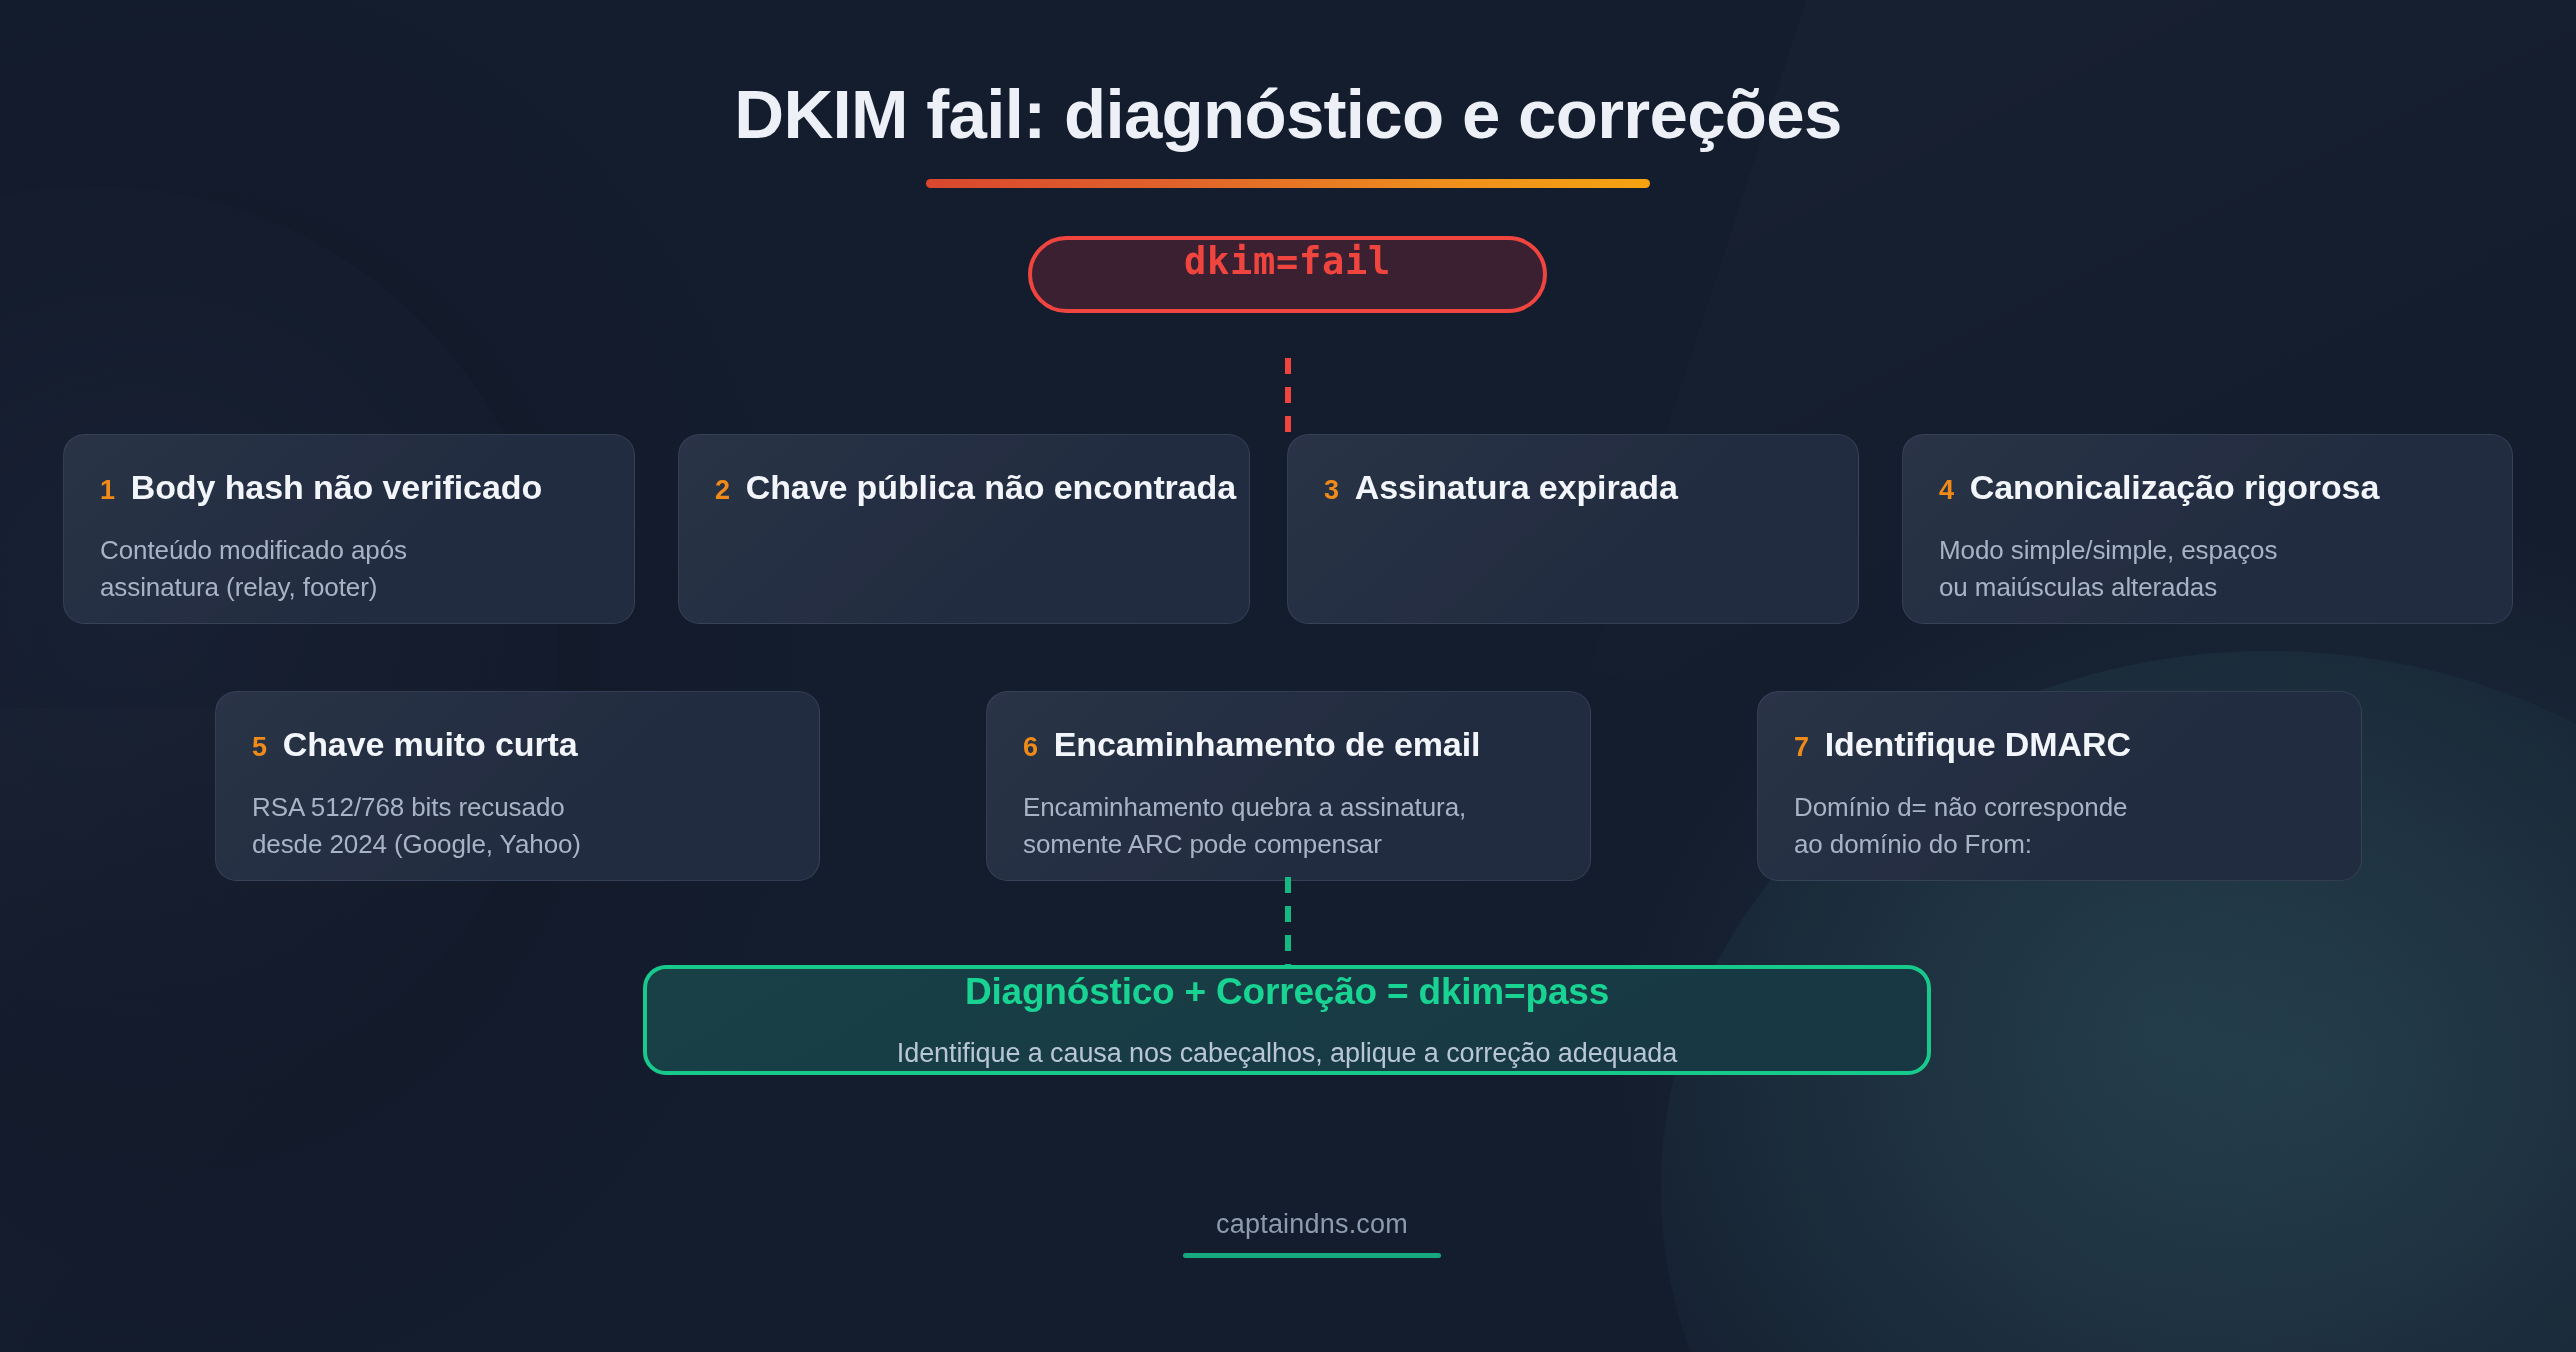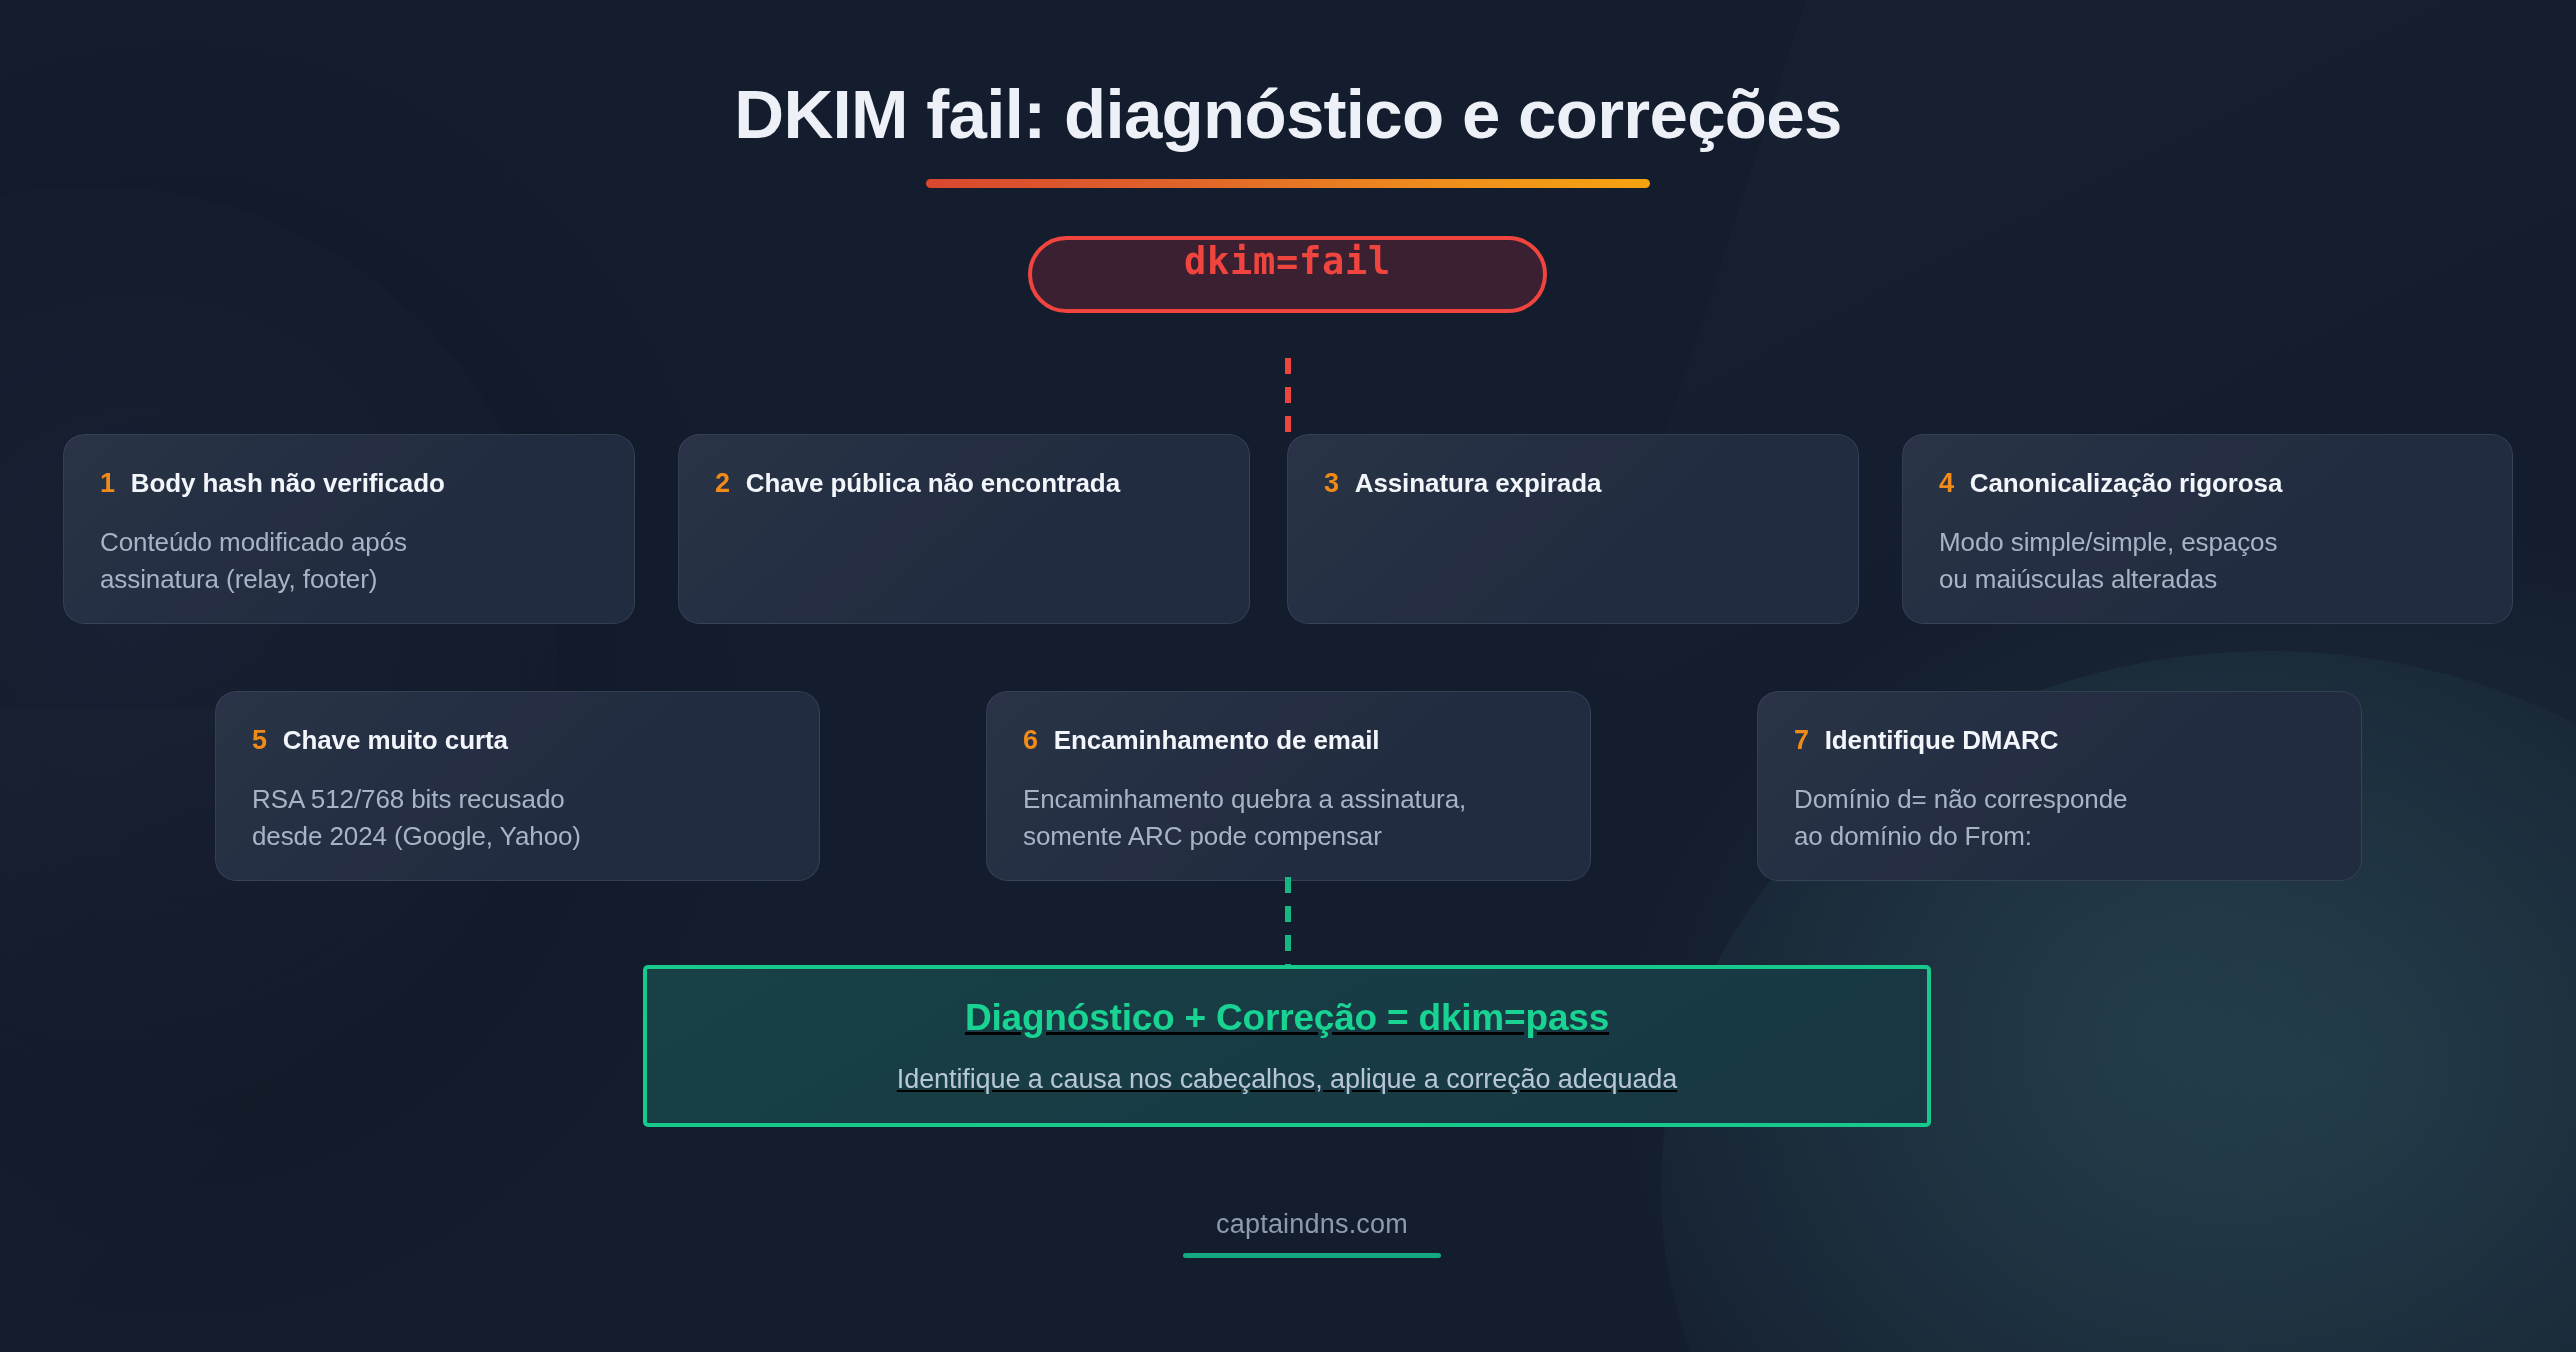--- a/index.html
+++ b/index.html
@@ -100,21 +100,21 @@
   }
   .card-head {
     display:flex; align-items:baseline; gap:15.7px;
     white-space:nowrap;
   }
   .card-num {
     font-size:27px; font-weight:bold; color:#f08a18;
     flex:none;
   }
   .card-title {
-    font-size:26px; font-weight:bold; color:#f2f5fa;
+    font-size:34px; font-weight:bold; color:#f2f5fa;
     letter-spacing:-0.1px;
   }
   .card-desc {
     margin-top:25px;
     font-size:26px; line-height:1.42; color:#a7b3c6;
     letter-spacing:-0.1px;
     white-space:pre-line;
   }
 
   
@@ -123,28 +123,27 @@
   #card-3 { left:1287px; top:434px; width:572px;  height:190px; }
   #card-4 { left:1902px; top:434px; width:611px;  height:190px; }
   
   #card-5 { left:215px;  top:691px; width:605px;  height:190px; }
   #card-6 { left:986px; top:691px; width:605px;  height:190px; }
   #card-7 { left:1757px; top:691px; width:605px;  height:190px; }
 
   
   #result-box {
     position:absolute; left:643px; top:965px;
-    width:1288px; height:162px;
+    width:1288px; height:110px;
     border:4.3px solid #18c98c;
-    border-radius:5px;
+    border-radius:23px;
     background:linear-gradient(150deg, rgba(24,150,120,0.16) 0%, rgba(22,80,92,0.22) 100%), #18303c;
     display:flex; flex-direction:column;
     align-items:center; justify-content:center;
     gap:8.6px;
-    text-decoration:underline;
   }
   #result-title {
     font-size:37px; font-weight:bold; color:#18d392;
     letter-spacing:-0.2px;
   }
   #result-sub {
     font-size:27px; color:#b9c6d6; letter-spacing:-0.1px;margin-top:16px;
   }
 
   

